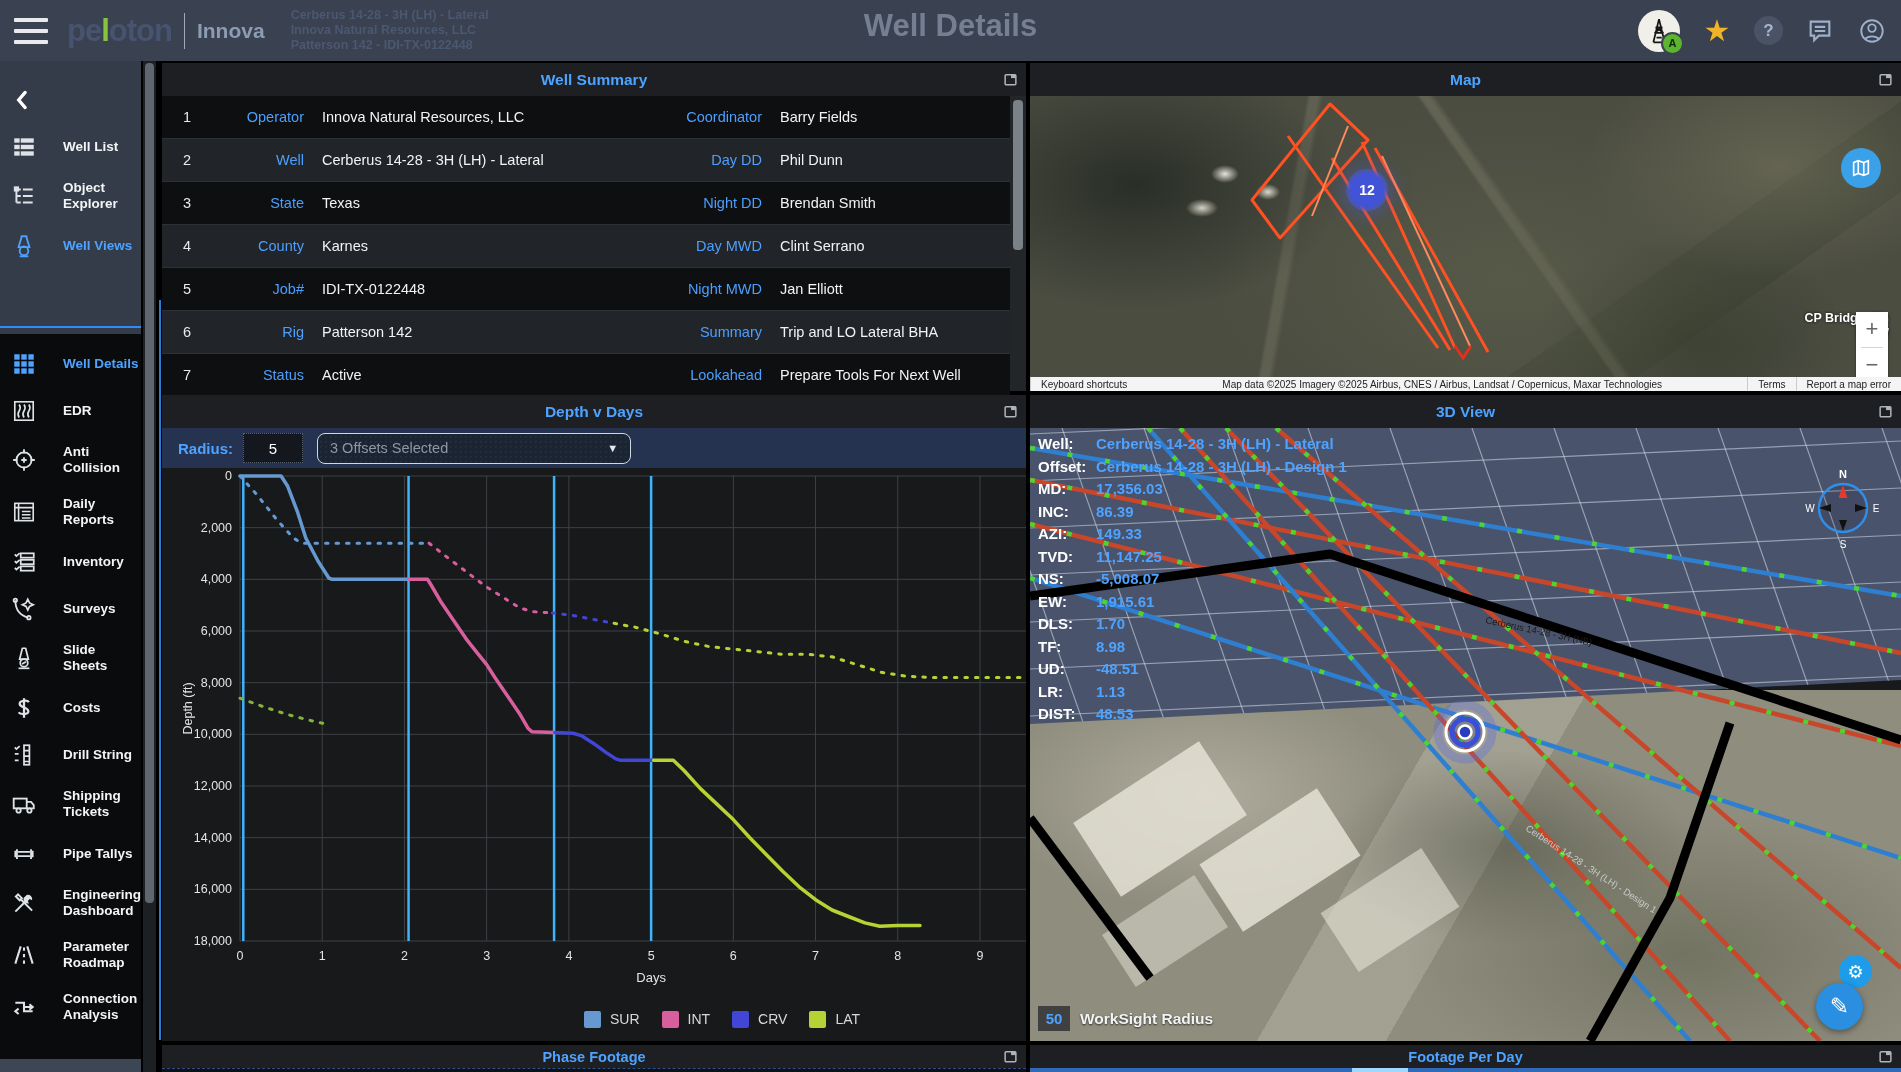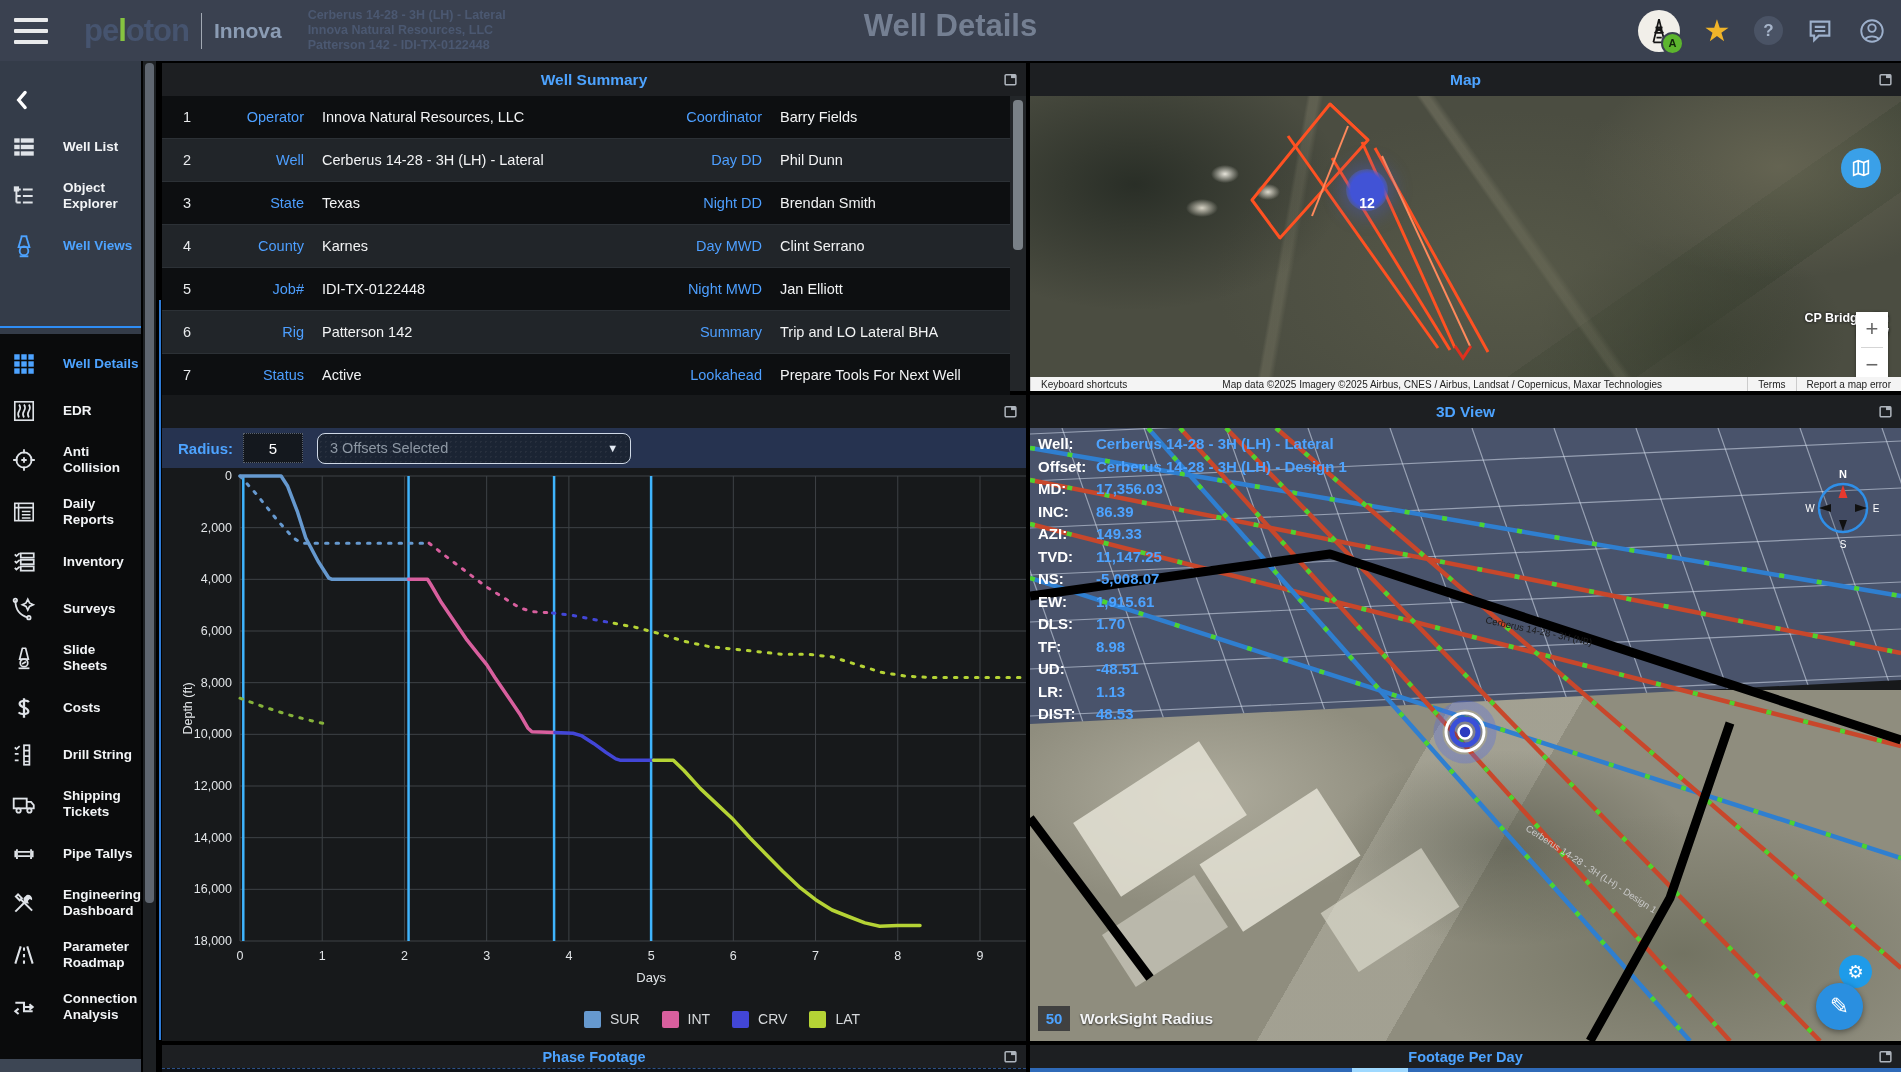--- a/index.html
+++ b/index.html
@@ -3,21 +3,21 @@
 <meta charset="utf-8">
 <style>
   html,body{margin:0;padding:0;background:#000;font-family:"Liberation Sans",sans-serif;}
   #app{position:relative;width:1901px;height:1072px;background:#000;overflow:hidden;}
   .abs{position:absolute;}
 
   
   #topbar{left:0;top:0;width:1901px;height:61px;background:#3a4150;display:flex;align-items:center;}
   #hamburger{width:34px;height:26px;margin-left:14px;display:flex;flex-direction:column;justify-content:space-between;cursor:pointer;}
   #hamburger span{display:block;height:4px;background:#e9eaec;border-radius:1px;}
-  #logo{margin-left:36px;font-size:31px;font-weight:700;letter-spacing:-1px;color:#46546f;display:flex;align-items:center;}
+  #logo{margin-left:19px;font-size:31px;font-weight:700;letter-spacing:-1px;color:#46546f;display:flex;align-items:center;}
   #logo .green{color:#86c440;}
   #logo-div{width:1px;height:36px;background:#cfd5dd;margin:0 12px;opacity:.7;}
   #logo-sub{font-size:21px;font-weight:700;color:#8b9cb4;}
   #wellhdr{margin-left:26px;line-height:15px;font-size:12.5px;font-weight:700;color:#4b5871;}
   #page-title{left:50%;top:8px;transform:translateX(-50%);font-size:31px;font-weight:700;color:#747f92;}
   #topbar-right{position:absolute;right:14px;top:0;height:61px;display:flex;align-items:center;gap:22px;}
   #avatar{position:relative;width:42px;height:42px;border-radius:50%;background:#f1efe9;display:flex;align-items:center;justify-content:center;cursor:pointer;}
   #avatar svg{width:30px;height:30px;}
   #avatar-badge{position:absolute;right:-4px;bottom:-3px;width:19px;height:19px;border-radius:50%;background:#5cb52e;border:2px solid #3a4150;color:#10250a;font-size:11px;font-weight:700;display:flex;align-items:center;justify-content:center;}
   .topicon{width:30px;height:30px;display:flex;align-items:center;justify-content:center;cursor:pointer;}
@@ -82,21 +82,21 @@
       radial-gradient(12px 8px at 238px 96px,#ddd9cc,transparent),
       radial-gradient(16px 9px at 172px 112px,#d6d2c4,transparent),
       radial-gradient(ellipse 300px 180px at 12% 30%,rgba(30,36,30,.75),transparent 70%),
       radial-gradient(ellipse 420px 240px at 55% 62%,rgba(96,98,78,.55),transparent 70%),
       radial-gradient(ellipse 280px 160px at 86% 24%,rgba(125,122,98,.5),transparent 70%),
       radial-gradient(ellipse 220px 150px at 76% 82%,rgba(48,54,40,.7),transparent 70%),
       linear-gradient(100deg,transparent 0 30%,rgba(165,160,134,.22) 30.4% 31.2%,transparent 31.8%),
       linear-gradient(55deg,transparent 0 55%,rgba(170,165,140,.25) 55.4% 56.1%,transparent 56.8%),
       linear-gradient(145deg,transparent 0 68%,rgba(60,66,52,.6) 68% 78%,transparent 78%);}
   #map-svg{position:absolute;left:0;top:0;width:871px;height:295px;}
-  #map-marker{position:absolute;left:316px;top:73px;width:42px;height:42px;border-radius:50%;background:radial-gradient(circle,#4153d6 55%,rgba(80,100,230,.45) 72%,rgba(80,100,230,0) 75%);display:flex;align-items:flex-end;justify-content:center;color:#fff;font-size:14px;font-weight:700;cursor:pointer;box-shadow:0 0 18px 6px rgba(70,90,220,.35);}
+  #map-marker{position:absolute;left:316px;top:73px;width:42px;height:42px;border-radius:50%;background:radial-gradient(circle,#4153d6 55%,rgba(80,100,230,.45) 72%,rgba(80,100,230,0) 75%);display:flex;align-items:center;justify-content:center;color:#fff;font-size:14px;font-weight:700;cursor:pointer;box-shadow:0 0 18px 6px rgba(70,90,220,.35);}
   #map-layers-btn{position:absolute;left:811px;top:52px;width:40px;height:40px;border-radius:50%;background:#3aa0e8;display:flex;align-items:center;justify-content:center;cursor:pointer;}
   #map-layers-btn svg{width:22px;height:22px;}
   #map-zoom{position:absolute;left:826px;top:216px;width:32px;height:70px;background:#fff;box-shadow:0 1px 3px rgba(0,0,0,.4);display:flex;flex-direction:column;}
   .zoombtn{flex:1;display:flex;align-items:center;justify-content:center;color:#666;font-size:22px;font-weight:400;cursor:pointer;}
   #map-zoom .sep{height:1px;background:#d5d5d5;margin:0 5px;}
   #map-place{position:absolute;right:12px;top:215px;text-align:right;color:#fff;font-size:12.5px;font-weight:700;text-shadow:0 0 3px #222,0 0 2px #222;line-height:15px;}
   #google-logo{position:absolute;left:12px;top:282px;color:#fff;font-size:16px;font-weight:700;letter-spacing:.5px;text-shadow:0 1px 2px rgba(0,0,0,.6);}
   #map-attr{position:absolute;left:0;bottom:0;right:0;height:14px;display:flex;font-size:10px;color:#222;}
   #map-attr .box{background:#f4f4f4;padding:1px 10px;white-space:nowrap;display:flex;align-items:center;border-left:1px solid #ccc;cursor:pointer;}
   #map-attr .mid{background:#f4f4f4;flex:1;display:flex;align-items:center;justify-content:center;white-space:nowrap;overflow:hidden;}
@@ -486,20 +486,23 @@
           <div class="lab">Lookahead</div>
           <div class="val">Prepare Tools For Next Well</div>
         </div>
       </div>
     <div id="ws-scroll">
         <div class="thumb"></div>
       </div>
   </div>
 
   <div id="p-dvd" class="abs panel">
+    <div class="ptitle">
+        <span>Depth v Days</span>
+      </div>
     <div class="popout"><svg viewBox="0 0 14 14">
           <g stroke="#aeb4bc" stroke-width="1.4" fill="none">
             <rect x="2" y="2.5" width="10" height="9.5" rx="1"></rect>
             <rect x="7.5" y="2.5" width="4.5" height="3.2" fill="#aeb4bc" stroke="none"></rect>
           </g>
         </svg></div>
     <div id="dvd-controls">
       <span id="radius-label">Radius:</span>
       <div id="radius-input">5</div>
       <div id="offsets-dd">

